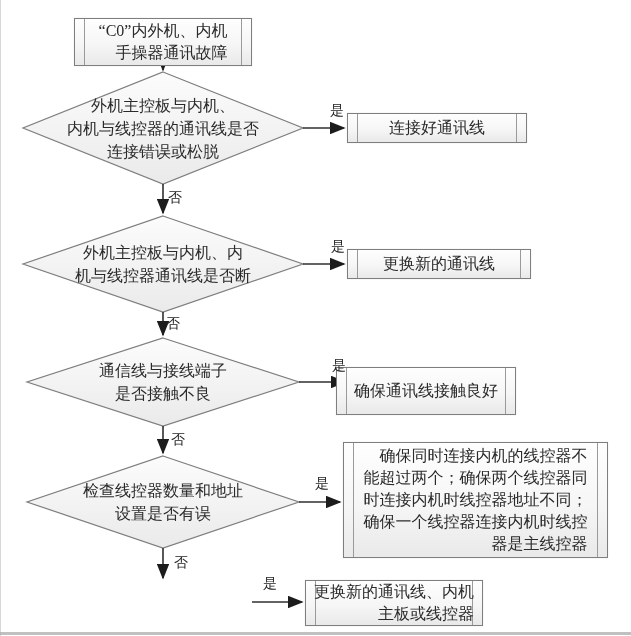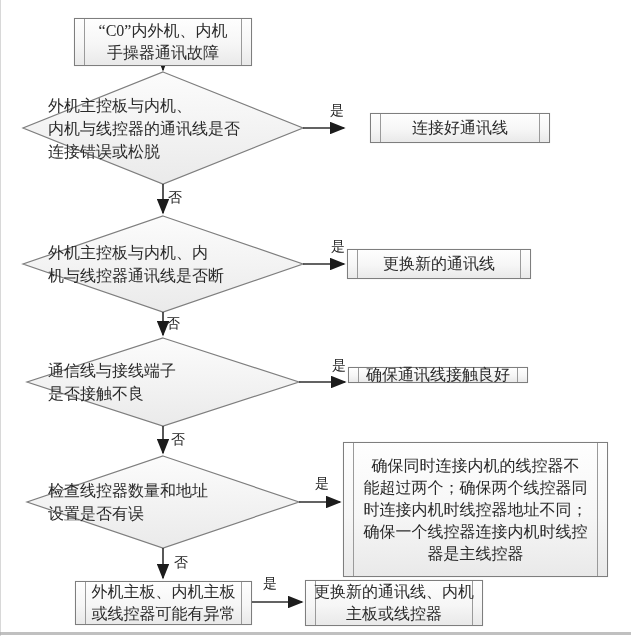--- a/index.html
+++ b/index.html
@@ -11,41 +11,41 @@
     font-family:"Liberation Serif","DejaVu Serif",serif;
     color:#2a2a2a;
   }
   #shapes{position:absolute;left:0;top:0;}
   
   .pbox{
     position:absolute;box-sizing:border-box;
     border:1px solid #7e7e7e;
     background:linear-gradient(180deg,#fefefe 0%,#f6f6f6 55%,#e9e9e9 100%);
     display:flex;align-items:center;justify-content:center;
-    text-align:center;
+    text-align:right;
     box-shadow:0 0 1px rgba(0,0,0,.15);
   }
   .pbox::before,.pbox::after{
     content:"";position:absolute;top:0;bottom:0;width:0;
     border-left:1px solid #9a9a9a;
   }
   .pbox::before{left:9px;}
   .pbox::after{right:9px;}
   .txt{
     white-space:pre-line;
     font-size:16px;line-height:22px;
     position:relative;z-index:2;
   }
   .small .txt{line-height:20px;}
   .big .txt{font-size:16px;line-height:22px;}
   
   .dtext{
     position:absolute;width:230px;
     transform:translate(-50%,-50%);
-    white-space:pre-line;
+    text-align:center;white-space:pre-line;
     font-size:16px;line-height:23px;
   }
   
   .elabel{
     position:absolute;transform:translate(-50%,-50%);
     font-size:14px;line-height:14px;color:#222;
   }
   
   .edge-bottom{position:absolute;left:0;right:0;bottom:1px;height:3px;background:#ababab;opacity:.75;}
   .edge-left{position:absolute;left:0;top:0;bottom:0;width:1px;background:#d8d8d8;}
@@ -82,44 +82,40 @@
     <line x1="299" y1="382" x2="345" y2="382" stroke="#2f2f2f" stroke-width="1.6" marker-end="url(#ah)"></line>
     <line x1="299" y1="502" x2="340" y2="502" stroke="#2f2f2f" stroke-width="1.6" marker-end="url(#ah)"></line>
     <line x1="252" y1="602" x2="302" y2="602" stroke="#2f2f2f" stroke-width="1.6" marker-end="url(#ah)"></line>
   </svg>
 
   <div class="pbox" style="left:74px;top:18px;width:178px;height:48px;">
     <div class="txt">“C0”内外机、内机
 手操器通讯故障</div>
   </div>
 
-  <div class="pbox small" style="left:347px;top:113px;width:180px;height:30px;margin-left:23px;">
+  <div class="pbox small" style="left:347px;top:113px;width:180px;height:30px;">
     <div class="txt">连接好通讯线</div>
   </div>
 
   <div class="pbox small" style="left:347px;top:249px;width:184px;height:30px;">
     <div class="txt">更换新的通讯线</div>
   </div>
 
-  <div class="pbox small" style="left:348px;top:367px;width:180px;height:16px;">
+  <div class="pbox small" style="left:336px;top:367px;width:180px;height:48px;">
     <div class="txt">确保通讯线接触良好</div>
   </div>
 
-  <div class="pbox big" style="left:343px;top:442px;width:265px;height:135px;">
+  <div class="pbox big" style="left:343px;top:442px;width:265px;height:116px;">
     <div class="txt">确保同时连接内机的线控器不
 能超过两个；确保两个线控器同
 时连接内机时线控器地址不同；
 确保一个线控器连接内机时线控
 器是主线控器</div>
   </div>
 
-  <div class="pbox" style="left:75px;top:581px;width:177px;height:44px;">
-    <div class="txt">外机主板、内机主板
-或线控器可能有异常</div>
-  </div>
 
   <div class="pbox" style="left:305px;top:580px;width:178px;height:46px;">
     <div class="txt">更换新的通讯线、内机
 主板或线控器</div>
   </div>
 
   <div class="dtext" style="left:163px;top:128px;">外机主控板与内机、
 内机与线控器的通讯线是否
 连接错误或松脱</div>
   <div class="dtext" style="left:163px;top:264px;font-family:Liberation Serif, serif;">外机主控板与内机、内

